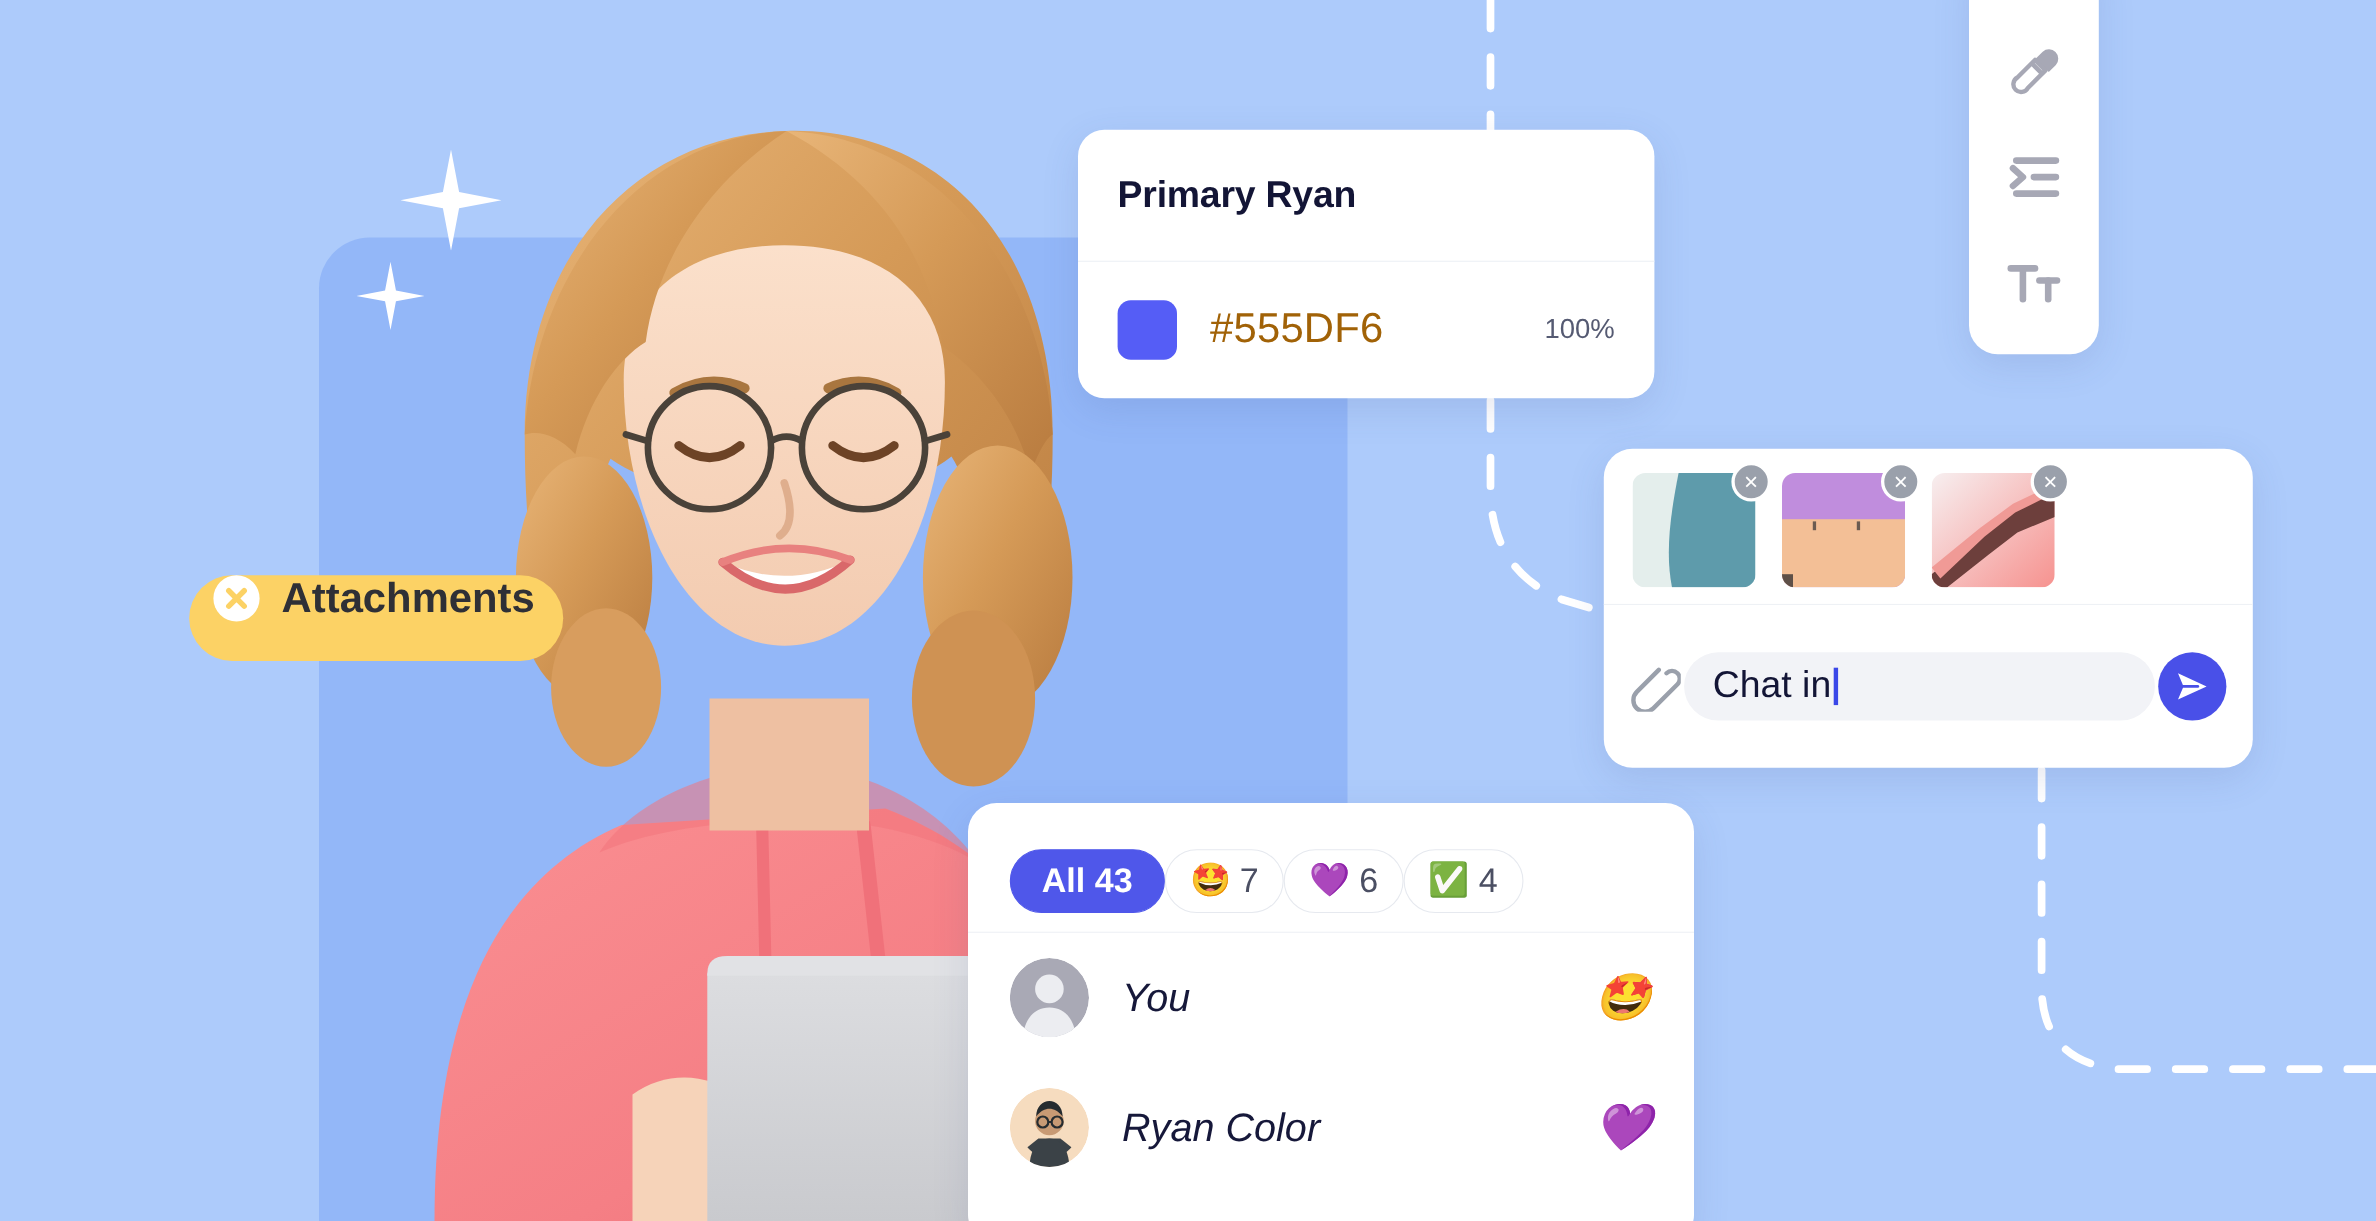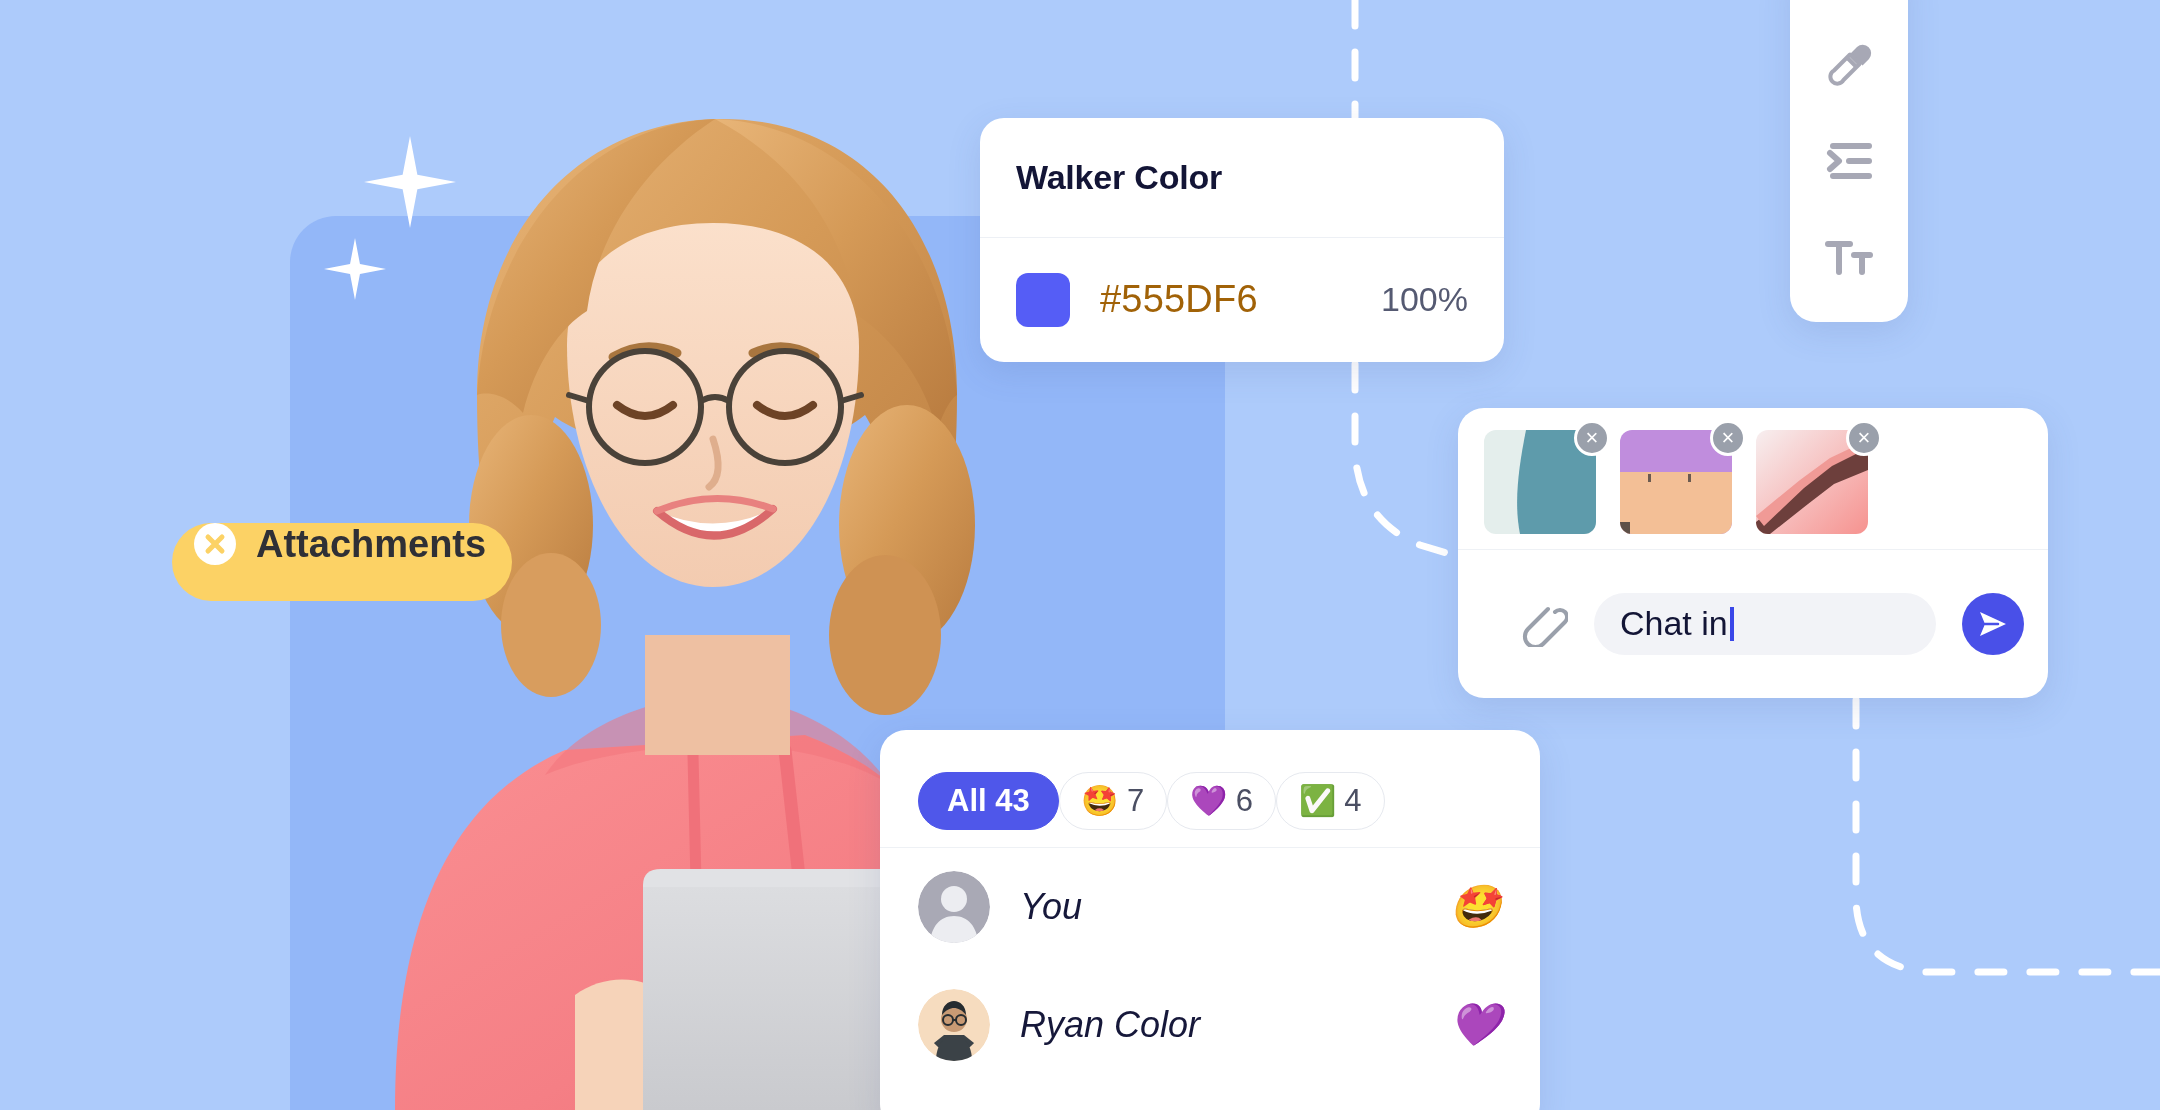--- a/index.html
+++ b/index.html
@@ -114,21 +114,21 @@
     flex: 0 0 auto;
   }
   .pc-hex {
     margin-left: 30px;
     font-size: 38px;
     color: #a16207;
     letter-spacing: 0.2px;
   }
   .pc-opacity {
     margin-left: auto;
-    font-size: 34px;
+    font-size: 25px;
     color: #555a72;
   }
 
   
   #tool-rail {
     left: 1790px;
     top: -44px;
     width: 118px;
     height: 366px;
     border-radius: 26px;
@@ -195,22 +195,21 @@
     font-size: 22px;
     line-height: 1;
     font-weight: 400;
   }
   .chat-input-row {
     display: flex;
     align-items: center;
     padding: 0 24px;
     height: 147px;
     box-sizing: border-box;
-    gap: 26px;
-    margin-left: 40px;
+    gap: 3px;
   }
   .clip-icon {
     width: 46px;
     height: 46px;
     flex: 0 0 auto;
   }
   .chat-field {
     flex: 1 1 auto;
     height: 62px;
     border-radius: 31px;
@@ -420,21 +419,21 @@
     <ellipse cx="306" cy="530" rx="50" ry="72" fill="#d89d5e"></ellipse>
 
     <path d="M330 900 C360 878 400 880 424 902 L424 1015 L330 1015 Z" fill="#f6d3b9"></path>
 
     <path d="M398 790 L880 790 L880 1015 L398 1015 Z" fill="url(#laptopG)"></path>
     <path d="M398 790 Q398 774 416 774 L880 774 L880 792 L398 792 Z" fill="#e1e2e5"></path>
   </svg>
 
   <div class="card" id="primary-color-card">
     <div class="pc-head">
-      <span class="pc-title">Walker Color</span>
+      <span class="pc-title">Primary Ryan</span>
     </div>
     <div class="pc-body">
       <span class="pc-swatch"></span>
       <span class="pc-hex">#555DF6</span>
       <span class="pc-opacity">100%</span>
     </div>
   </div>
 
   <div class="card" id="tool-rail">
     <div class="tool-btn">

